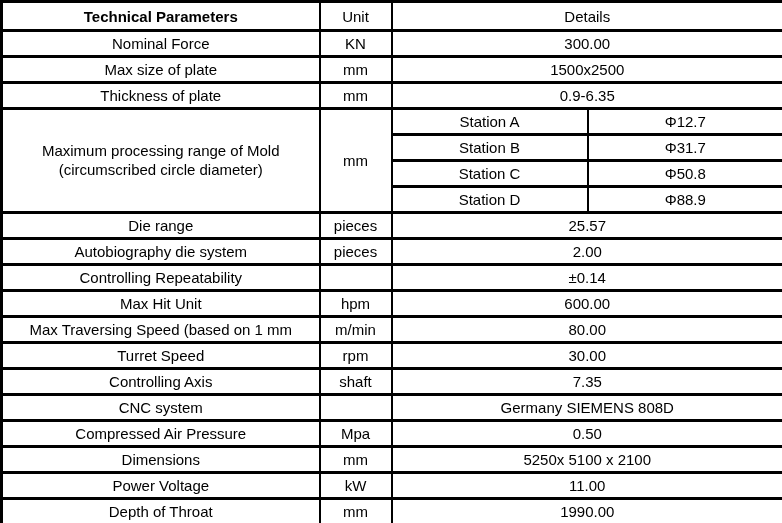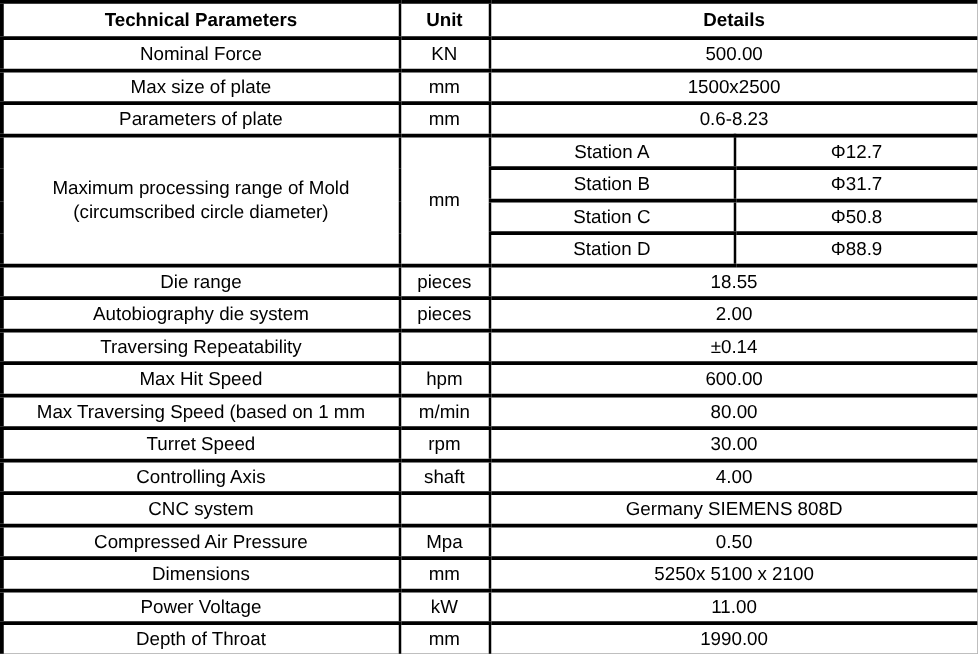--- a/index.html
+++ b/index.html
@@ -29,21 +29,21 @@
   }
   table.spec-table {
     border: 3px solid #000000;
   }
   th.col-param-header {
     text-align: left;
     padding-left: 7px;
     font-weight: bold;
   }
   th {
-    font-weight: bold;
+    font-weight: normal;
   }
   tr.header-row {
     height: 29px;
     margin-top: 48px;
   }
   tr.data-row {
     height: 26px;
   }
   td.mold-param-cell {
     white-space: normal;
@@ -64,31 +64,31 @@
   <tbody>
       <tr class="header-row">
     <th class="col-param-header">Technical Parameters</th>
     <th>Unit</th>
     <th colspan="2">Details</th>
   </tr>
 
   <tr class="data-row">
     <td>Nominal Force</td>
     <td>KN</td>
-    <td colspan="2">500.00</td>
+    <td colspan="2">300.00</td>
   </tr>
   <tr class="data-row">
     <td>Max size of plate</td>
     <td>mm</td>
     <td colspan="2">1500x2500</td>
   </tr>
   <tr class="data-row">
-    <td>Parameters of plate</td>
+    <td>Thickness of plate</td>
     <td>mm</td>
-    <td colspan="2">0.6-8.23</td>
+    <td colspan="2">0.9-6.35</td>
   </tr>
 
   <tr class="data-row">
     <td rowspan="4" class="mold-param-cell">
       <div>Maximum processing range of Mold</div>
       <div>(circumscribed circle diameter)</div>
     </td>
     <td rowspan="4">mm</td>
     <td>Station A</td>
     <td>Φ12.7</td>
@@ -102,51 +102,51 @@
     <td>Φ50.8</td>
   </tr>
   <tr class="data-row">
     <td>Station D</td>
     <td>Φ88.9</td>
   </tr>
 
   <tr class="data-row">
     <td>Die range</td>
     <td>pieces</td>
-    <td colspan="2">18.55</td>
+    <td colspan="2">25.57</td>
   </tr>
   <tr class="data-row">
     <td>Autobiography die system</td>
     <td>pieces</td>
     <td colspan="2">2.00</td>
   </tr>
   <tr class="data-row">
-    <td>Traversing Repeatability</td>
+    <td>Controlling Repeatability</td>
     <td></td>
     <td colspan="2">±0.14</td>
   </tr>
   <tr class="data-row">
-    <td>Max Hit Speed</td>
+    <td>Max Hit Unit</td>
     <td>hpm</td>
     <td colspan="2">600.00</td>
   </tr>
   <tr class="data-row">
     <td>Max Traversing Speed (based on 1 mm</td>
     <td>m/min</td>
     <td colspan="2">80.00</td>
   </tr>
   <tr class="data-row">
     <td>Turret Speed</td>
     <td>rpm</td>
     <td colspan="2">30.00</td>
   </tr>
   <tr class="data-row">
     <td>Controlling Axis</td>
     <td>shaft</td>
-    <td colspan="2">4.00</td>
+    <td colspan="2">7.35</td>
   </tr>
   <tr class="data-row">
     <td>CNC system</td>
     <td></td>
     <td colspan="2">Germany SIEMENS 808D</td>
   </tr>
   <tr class="data-row">
     <td>Compressed Air Pressure</td>
     <td>Mpa</td>
     <td colspan="2">0.50</td>

